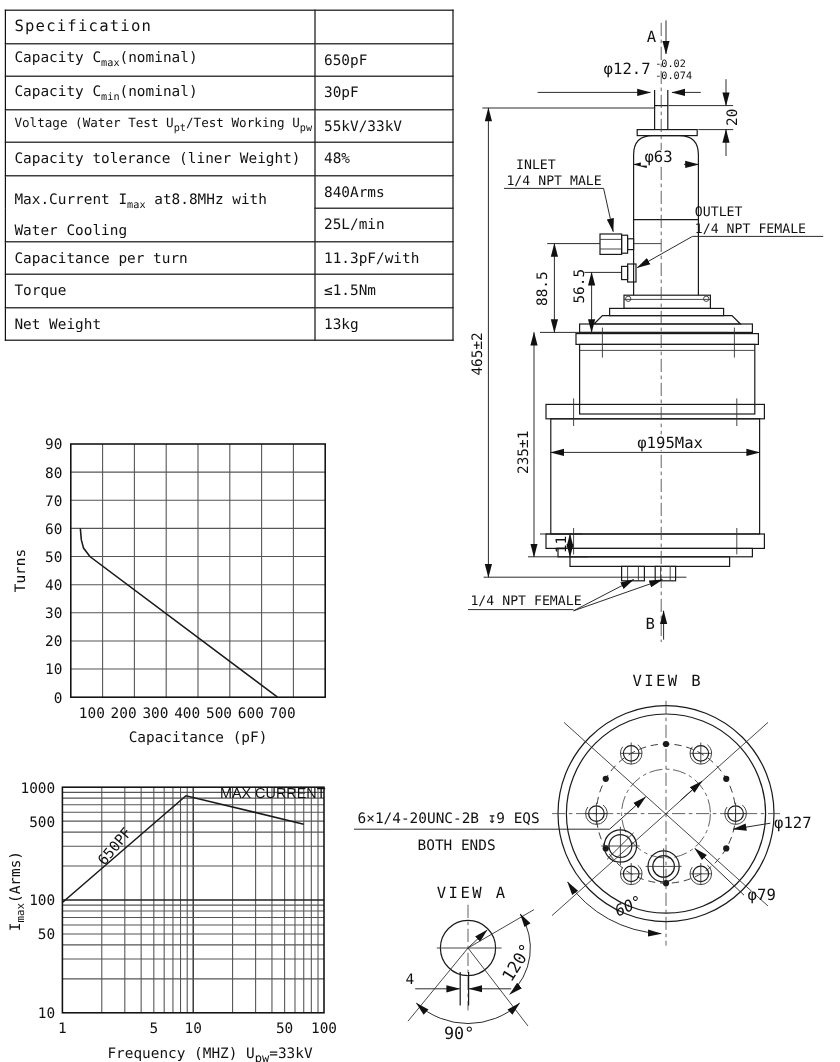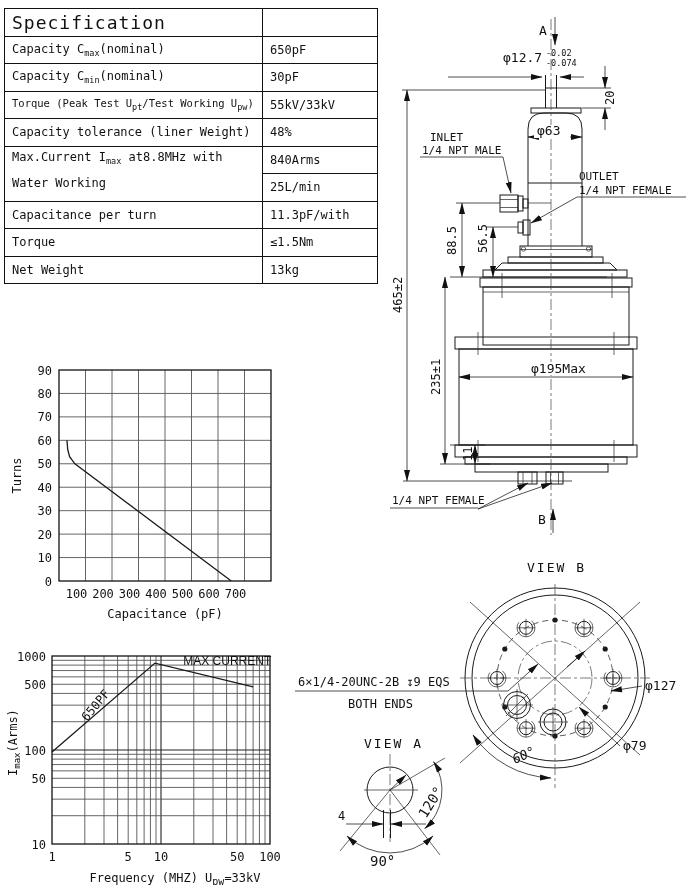--- a/index.html
+++ b/index.html
@@ -2,24 +2,24 @@
 <html><head>
 <meta charset="utf-8">
 <style>
   html,body{margin:0;padding:0;background:#fff}
   body{width:700px;height:885px;position:relative;font-family:"DejaVu Sans Mono","DejaVu Sans",monospace;color:#111}
   .abs{position:absolute}
   
   table.spec{border-collapse:collapse;table-layout:fixed;background:#fff}
   table.spec td{border:1.5px solid #111;padding:1px 7px;font-size:12px;height:24.5px;overflow:hidden;white-space:nowrap}
   table.spec td.val{width:100px}
-  table.spec td.hdr{font-size:18px;letter-spacing:1px}
+  table.spec td.hdr{font-size:13px;letter-spacing:1px}
   table.spec td.small{font-size:10.5px}
   table.spec sub{font-size:8.5px}
-  table.spec .two-line div{height:26px;line-height:18px}
+  table.spec .two-line div{height:26px;line-height:36px}
   
   svg{overflow:visible}
   svg text{font-family:"DejaVu Sans Mono","DejaVu Sans",monospace;fill:#111;font-size:12px}
   .ln{stroke:#1a1a1a;stroke-width:1;fill:none}
   .thin{stroke:#333;stroke-width:.75;fill:none}
   .dim{stroke:#222;stroke-width:.8;fill:none}
   .cl{stroke:#444;stroke-width:.7;fill:none;stroke-dasharray:11 3 3 3}
   .dash{stroke:#333;stroke-width:.8;fill:none;stroke-dasharray:6 4}
   .wbg{fill:#fff;stroke:none}
   .dot{fill:#1a1a1a;stroke:none}
@@ -45,31 +45,31 @@
   </tr>
   <tr>
     <td><span>Capacity C</span><sub>max</sub><span>(nominal)</span></td>
     <td class="val">650pF</td>
   </tr>
   <tr>
     <td><span>Capacity C</span><sub>min</sub><span>(nominal)</span></td>
     <td class="val">30pF</td>
   </tr>
   <tr>
-    <td class="small"><span>Torque (Peak Test U</span><sub>pt</sub><span>/Test Working U</span><sub>pw</sub><span>)</span></td>
+    <td class="small"><span>Voltage (Water Test U</span><sub>pt</sub><span>/Test Working U</span><sub>pw</sub><span>)</span></td>
     <td class="val">55kV/33kV</td>
   </tr>
   <tr>
     <td><span>Capacity tolerance (liner Weight)</span></td>
     <td class="val">48%</td>
   </tr>
   <tr>
     <td rowspan="2" class="two-line">
       <div><span>Max.Current I</span><sub>max</sub><span> at8.8MHz with</span></div>
-      <div><span>Water Working</span></div>
+      <div><span>Water Cooling</span></div>
     </td>
     <td class="val">840Arms</td>
   </tr>
   <tr>
     <td class="val">25L/min</td>
   </tr>
   <tr>
     <td><span>Capacitance per turn</span></td>
     <td class="val">11.3pF/with</td>
   </tr>

